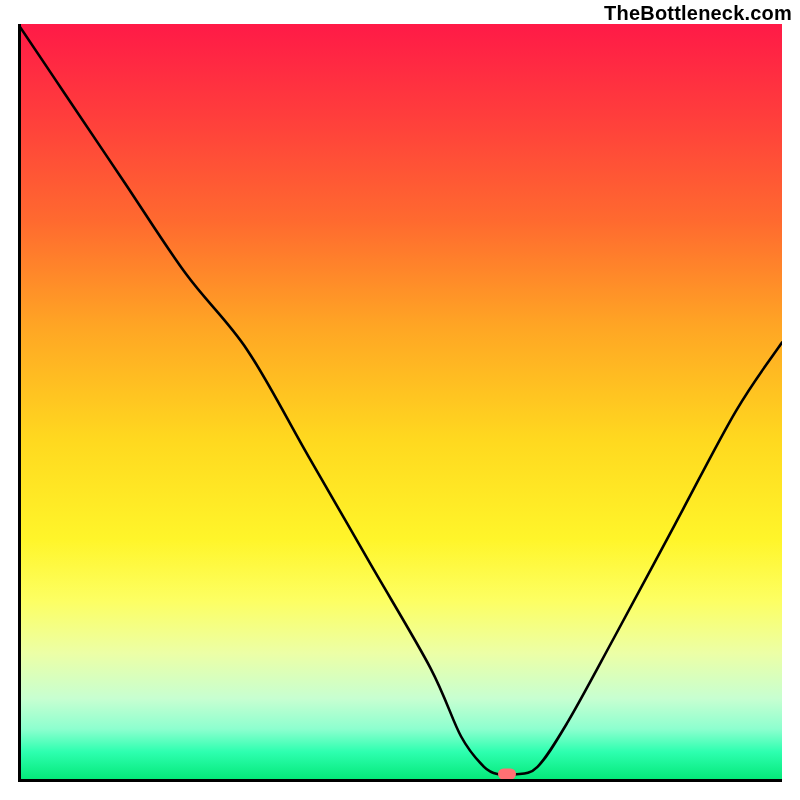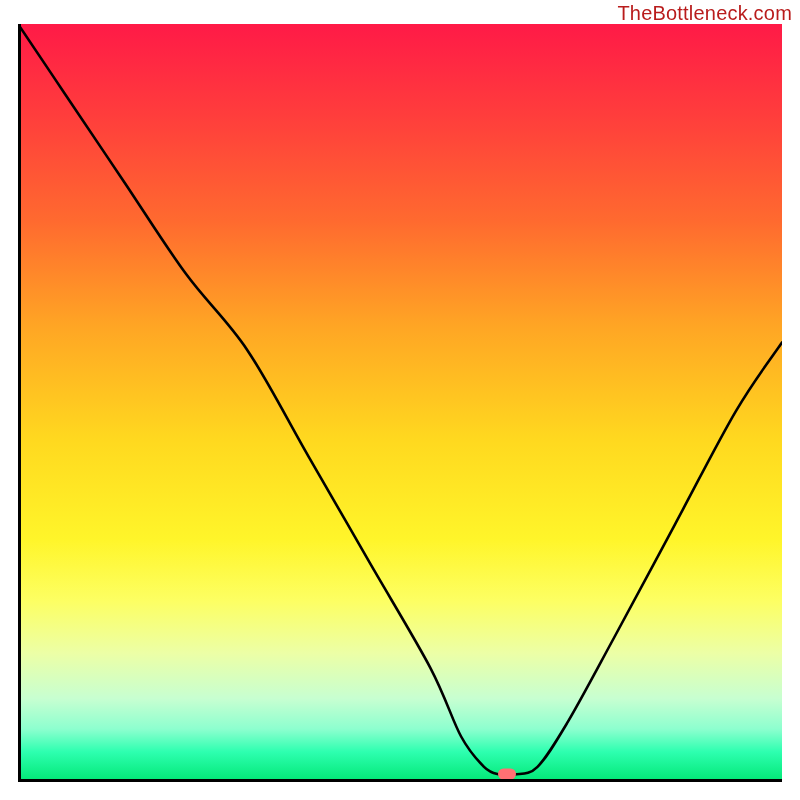--- a/index.html
+++ b/index.html
@@ -13,22 +13,22 @@
   .container {
     position: relative;
     width: 800px;
     height: 800px;
   }
   .attribution {
     position: absolute;
     top: 2px;
     right: 8px;
     font-size: 20px;
-    font-weight: 400;
-    color: #b91c1c;
+    font-weight: 700;
+    color: #000000;
     letter-spacing: 0.2px;
   }
   .plot-area {
     position: absolute;
     left: 18px;
     top: 24px;
     width: 764px;
     height: 758px;
   }
   .plot-bg {

